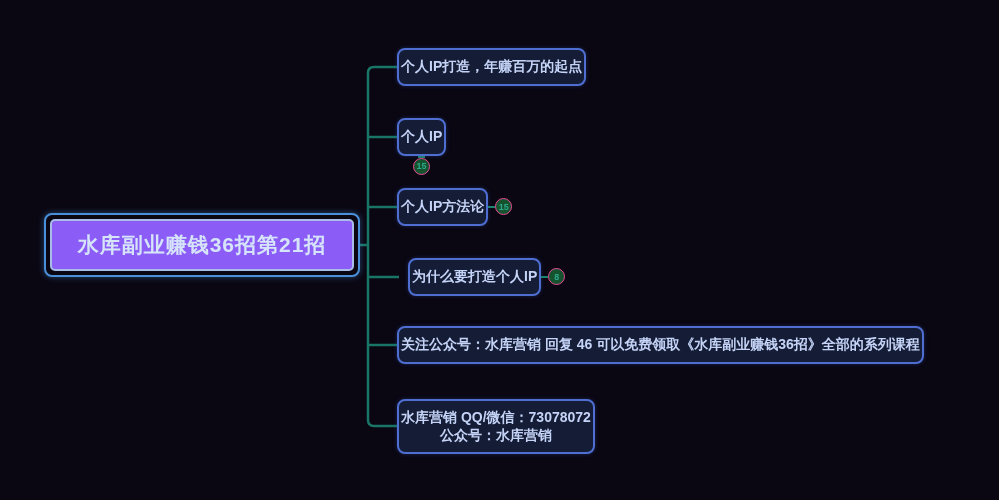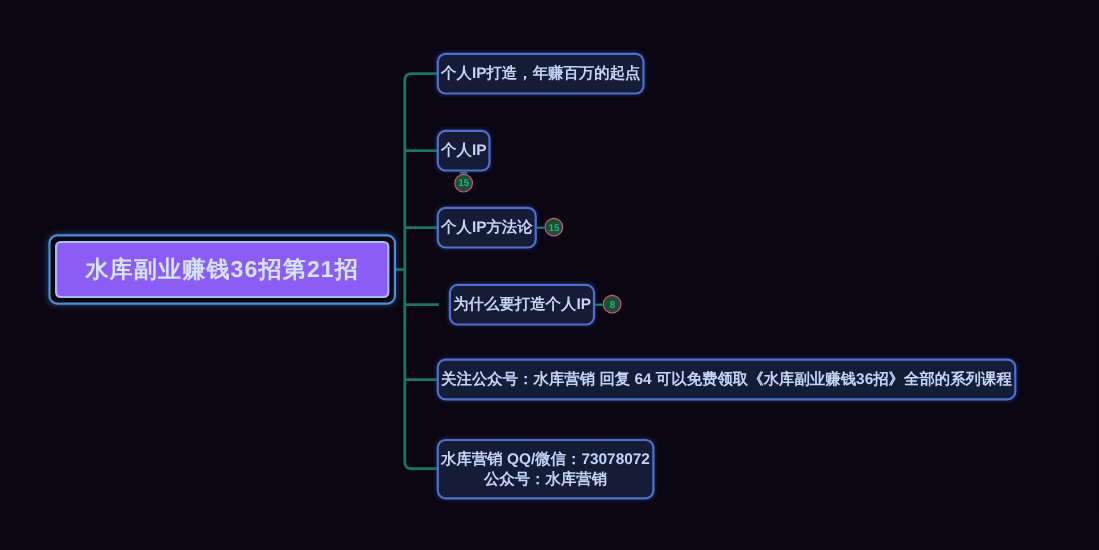--- a/index.html
+++ b/index.html
@@ -160,21 +160,21 @@
   <div class="topic-row" style="left:408px; top:258px;">
     <div class="topic-box">
       <span class="topic-label">为什么要打造个人IP</span>
     </div>
     <span class="badge-dash"></span>
     <span class="count-badge">8</span>
   </div>
 
   <div class="topic-row" style="left:397px; top:326px;">
     <div class="topic-box">
-      <span class="topic-label">关注公众号：水库营销 回复 64 可以免费领取《水库副业赚钱36招》全部的系列课程</span>
+      <span class="topic-label">关注公众号：水库营销 回复 46 可以免费领取《水库副业赚钱36招》全部的系列课程</span>
     </div>
   </div>
 
   <div class="topic-row" style="left:397px; top:399px;">
     <div class="topic-box">
       <span class="topic-label two-line">水库营销 QQ/微信：73078072
 公众号：水库营销</span>
     </div>
   </div>
 

